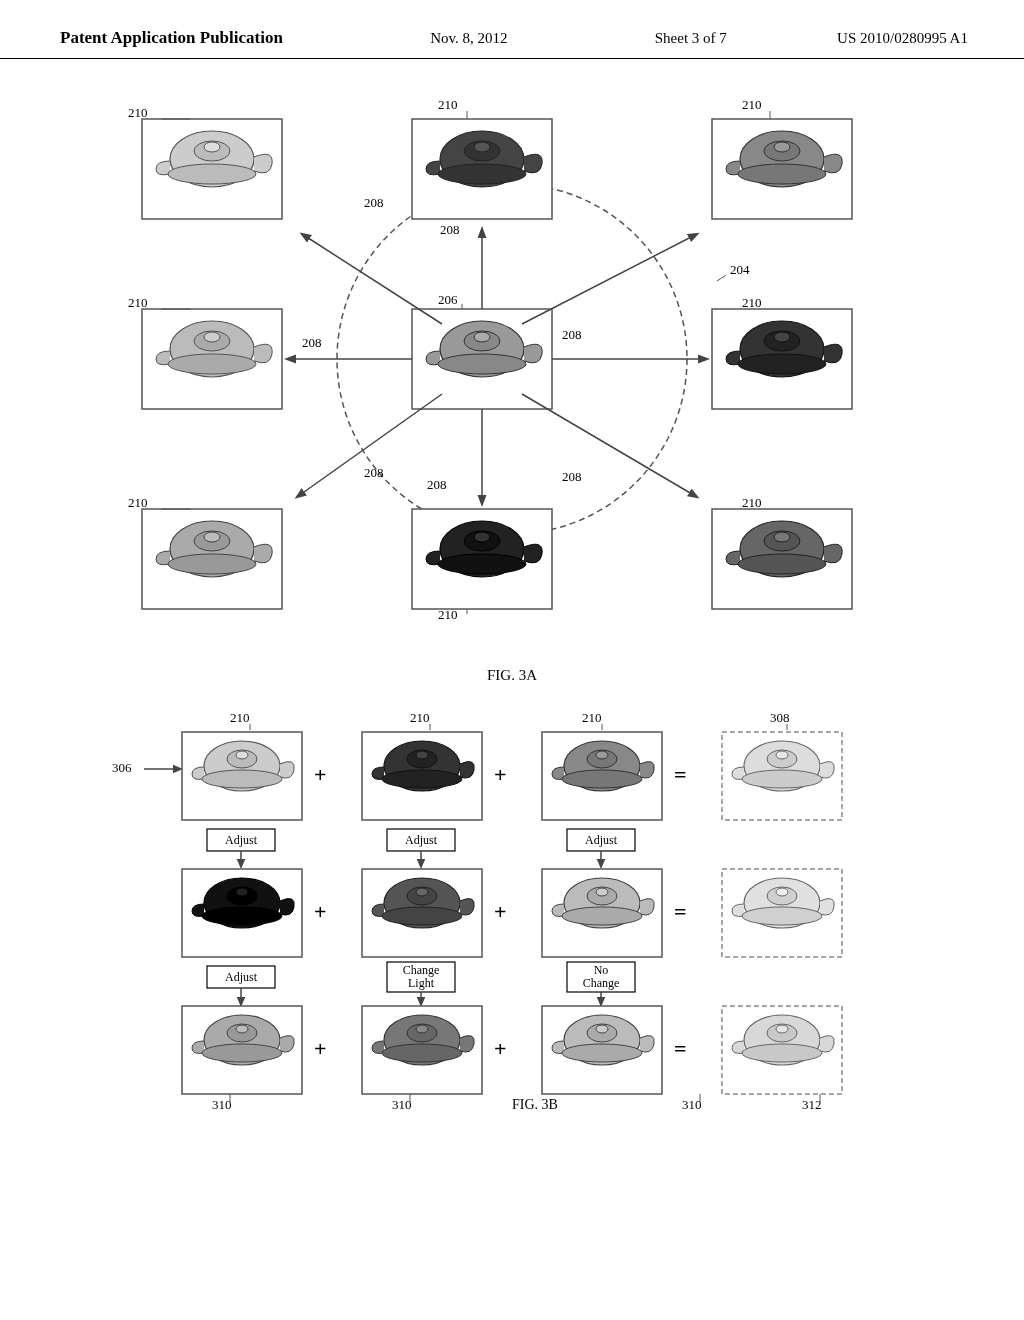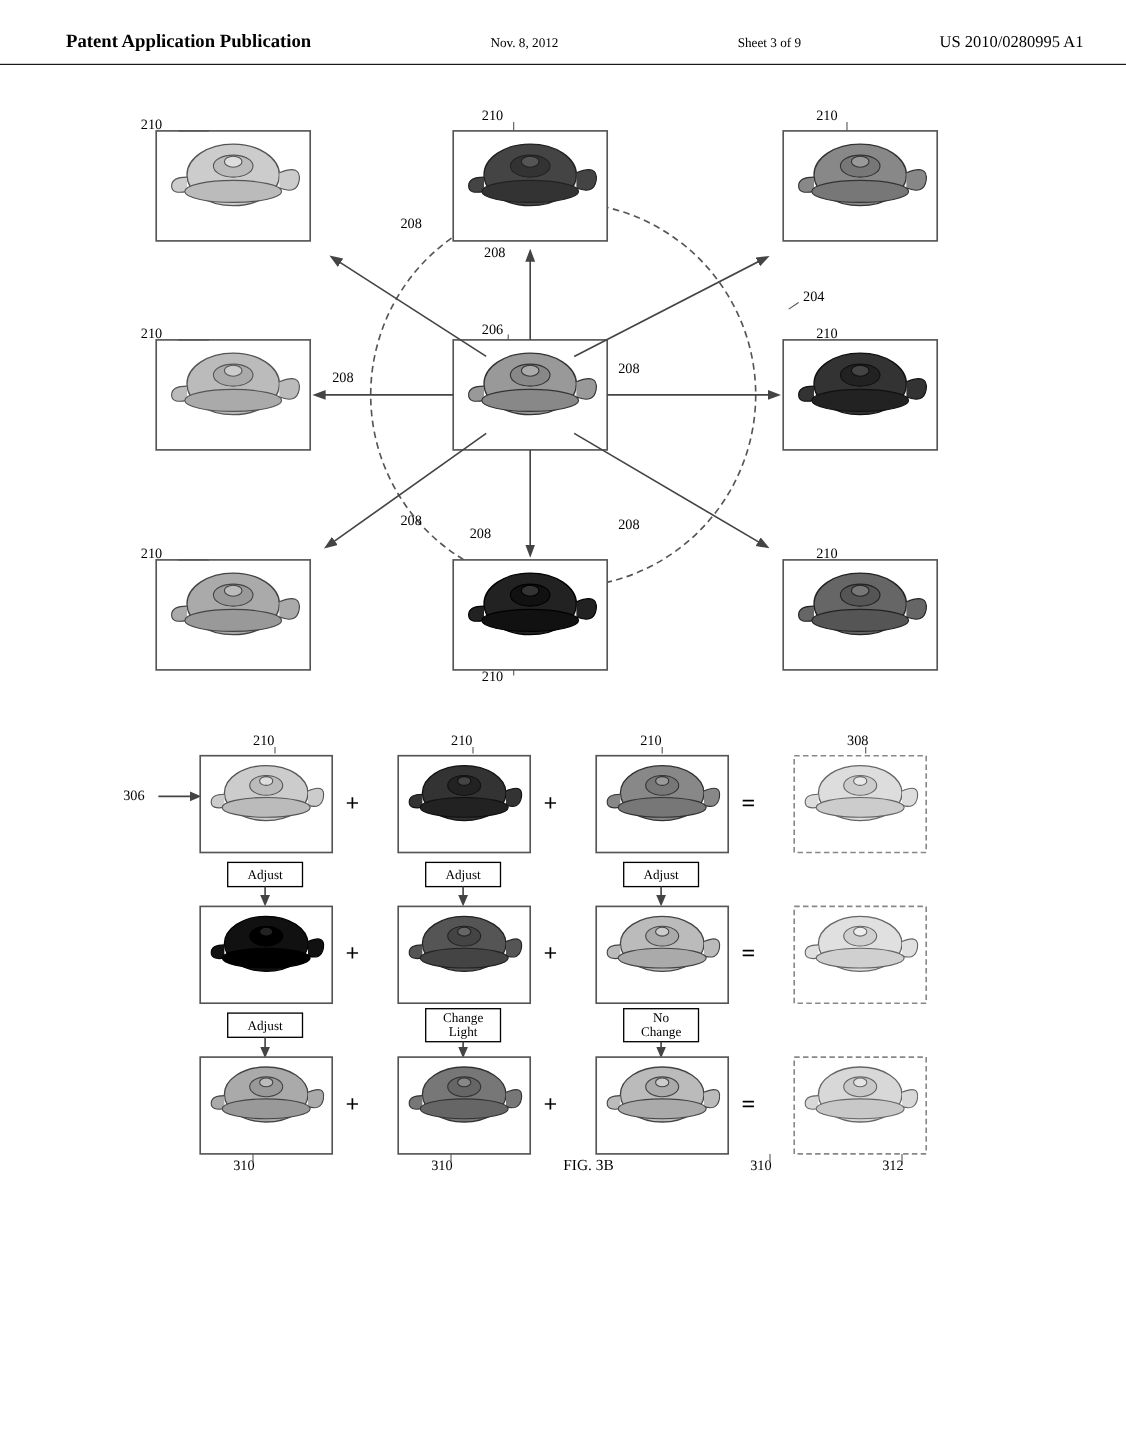--- a/index.html
+++ b/index.html
@@ -10,29 +10,29 @@
       font-family: 'Times New Roman', Times, serif;
       overflow: hidden;
       position: relative;
     }
 
     
     .header {
       display: flex;
       justify-content: space-between;
       align-items: baseline;
-      padding: 28px 39px 10px 60px;
+      padding: 28px 56px 10px 60px;
       border-bottom: 1px solid #000;
     }
     .header-left {
       font-weight: bold;
       font-size: 17px;
     }
     .header-center {
-      font-size: 12px;
+      font-size: 15px;
       margin-left: 37px;
     }
     .header-right {
       font-size: 15px;
     }
 
     
     .content {
       padding: 30px 80px;
     }
@@ -58,21 +58,21 @@
       width: 860px;
       margin: 0 auto;
     }
   </style>
 </head>
 <body>
 
 <div class="header">
   <span class="header-left">Patent Application Publication</span>
   <span class="header-center">Nov. 8, 2012</span>
-  <span class="header-center">Sheet 3 of 9</span>
+  <span class="header-center">Sheet 3 of 7</span>
   <span class="header-right">US 2010/0280995 A1</span>
 </div>
 
 <div class="content">
 
   <div class="fig3a-container">
 
     <svg width="860" height="570" viewBox="0 0 860 570" xmlns="http://www.w3.org/2000/svg" style="position:absolute;top:0;left:0;">
 
       <circle cx="430" cy="270" r="175" stroke="#555" stroke-width="1.5" stroke-dasharray="6,4" fill="none"></circle>
@@ -207,20 +207,21 @@
       <text x="358" y="145" font-size="13" font-family="Times New Roman, serif">208</text>
       <text x="220" y="258" font-size="13" font-family="Times New Roman, serif">208</text>
       <text x="480" y="250" font-size="13" font-family="Times New Roman, serif">208</text>
       <text x="282" y="388" font-size="13" font-family="Times New Roman, serif">208</text>
       <text x="345" y="400" font-size="13" font-family="Times New Roman, serif">208</text>
       <text x="480" y="392" font-size="13" font-family="Times New Roman, serif">208</text>
     </svg>
 
   </div>
 
+  <div class="fig-caption">FIG. 3A</div>
 
   <div class="fig3b-container">
     <svg width="860" height="420" viewBox="0 0 860 420" xmlns="http://www.w3.org/2000/svg">
 
       <text x="148" y="18" font-size="13" font-family="Times New Roman, serif">210</text>
       <line x1="168" y1="20" x2="168" y2="26" stroke="#555" stroke-width="1"></line>
       <text x="328" y="18" font-size="13" font-family="Times New Roman, serif">210</text>
       <line x1="348" y1="20" x2="348" y2="26" stroke="#555" stroke-width="1"></line>
       <text x="500" y="18" font-size="13" font-family="Times New Roman, serif">210</text>
       <line x1="520" y1="20" x2="520" y2="26" stroke="#555" stroke-width="1"></line>

